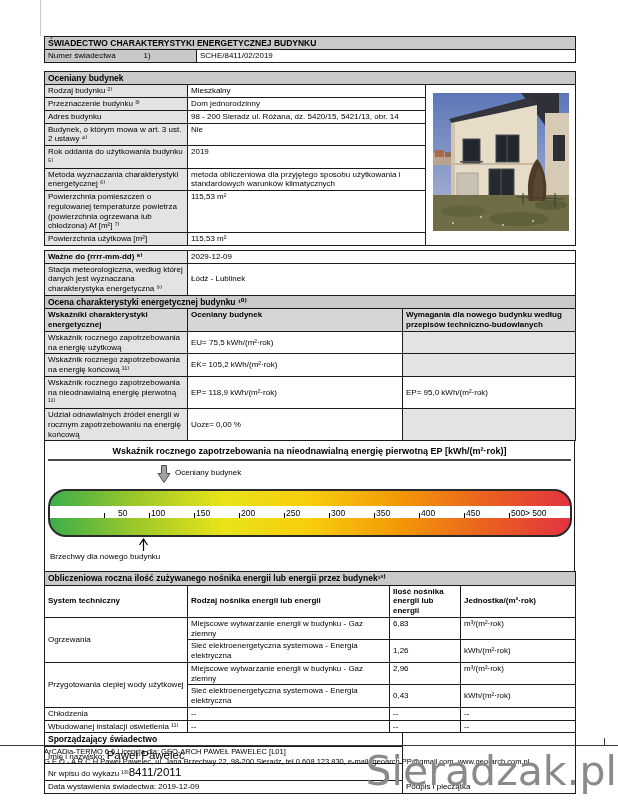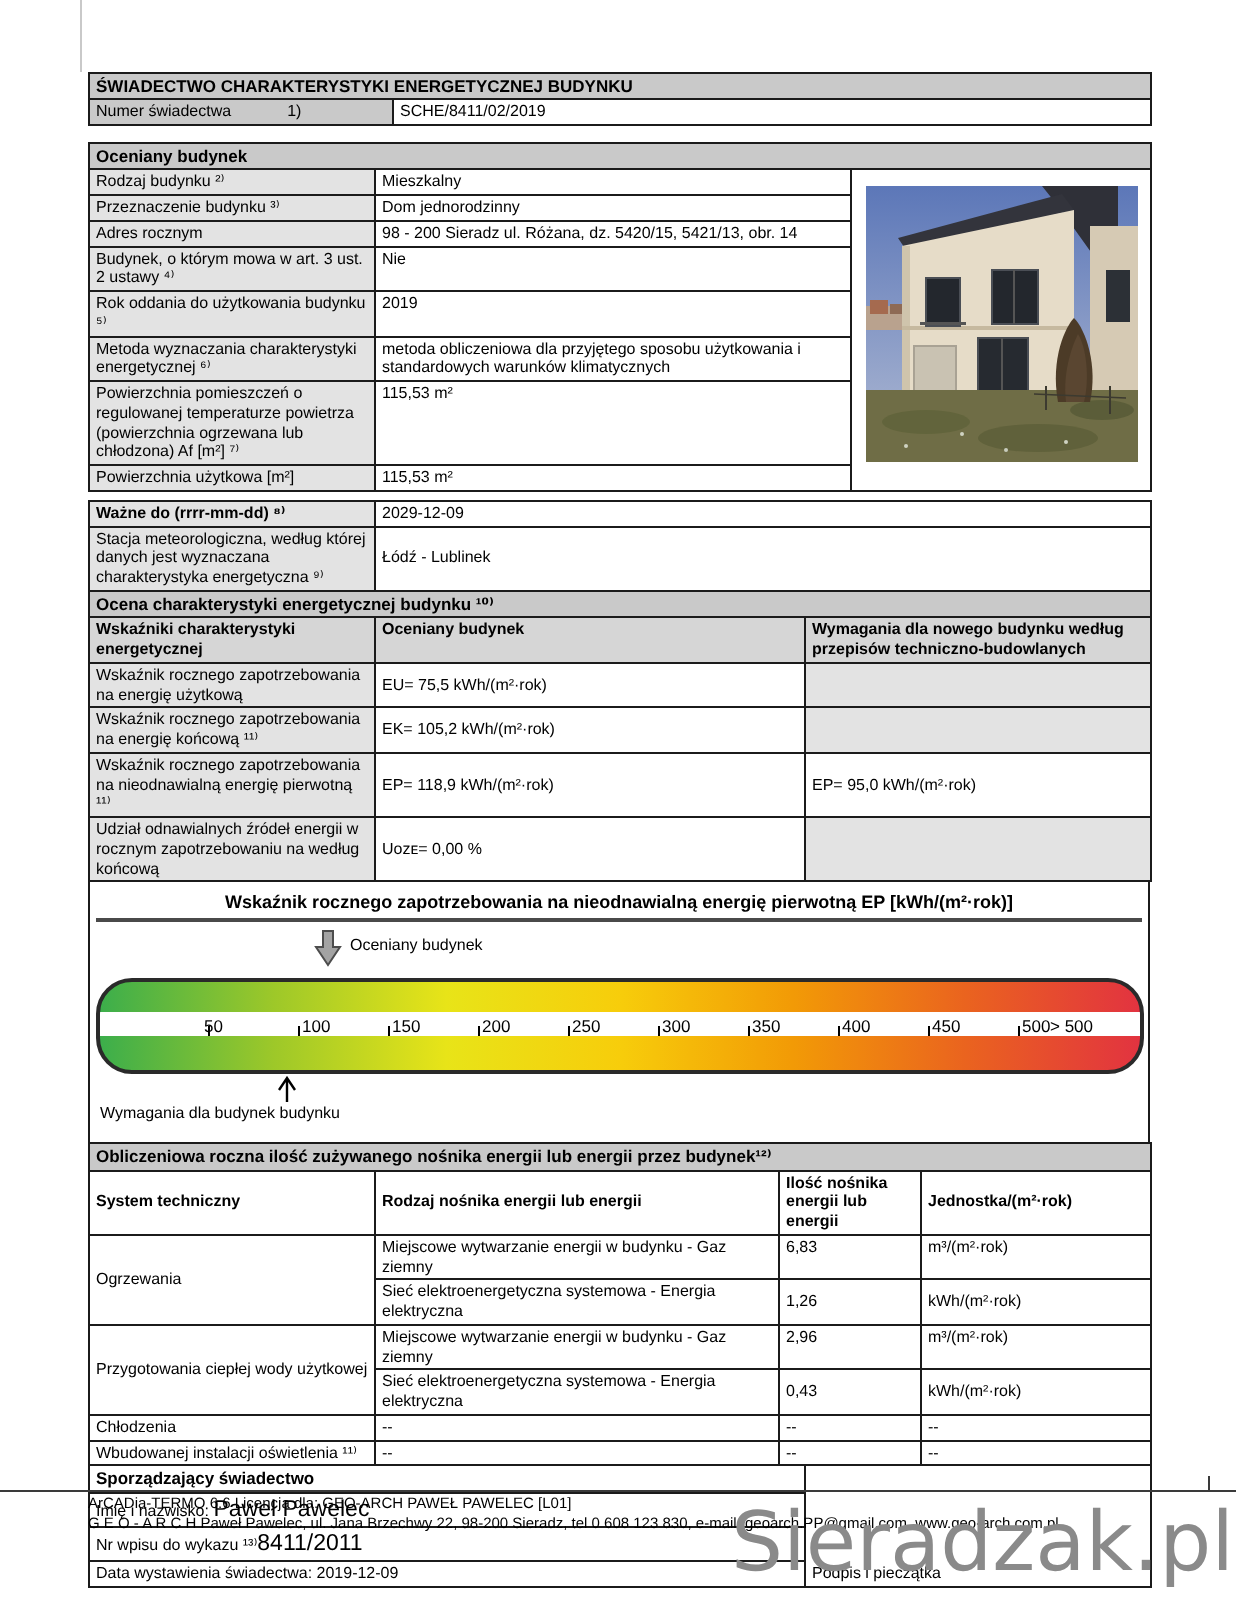--- a/index.html
+++ b/index.html
@@ -123,21 +123,21 @@
           <line x1="122" y1="100" x2="122" y2="114" stroke="#3c3a30"></line>
           <line x1="84" y1="104" x2="130" y2="106" stroke="#3c3a30" stroke-width="0.7"></line>
         </svg>
       </td>
     </tr>
     <tr>
           <td class="lbl">Przeznaczenie budynku ³⁾</td>
           <td>Dom jednorodzinny</td>
         </tr>
     <tr>
-          <td class="lbl">Adres rocznym</td>
+          <td class="lbl">Adres budynku</td>
           <td>98 - 200 Sieradz ul. Różana, dz. 5420/15, 5421/13, obr. 14</td>
         </tr>
     <tr>
           <td class="lbl">Budynek, o którym mowa w art. 3 ust. 2 ustawy ⁴⁾</td>
           <td>Nie</td>
         </tr>
     <tr>
           <td class="lbl">Rok oddania do użytkowania budynku ⁵⁾</td>
           <td>2019</td>
         </tr>
@@ -199,40 +199,40 @@
           <td class="lbl">Wskaźnik rocznego zapotrzebowania na energię końcową ¹¹⁾</td>
           <td style="vertical-align:middle">EK= 105,2 kWh/(m²·rok)</td>
           <td class="graycell"></td>
         </tr>
     <tr>
           <td class="lbl">Wskaźnik rocznego zapotrzebowania na nieodnawialną energię pierwotną ¹¹⁾</td>
           <td style="vertical-align:middle">EP= 118,9 kWh/(m²·rok)</td>
           <td style="vertical-align:middle">EP= 95,0 kWh/(m²·rok)</td>
         </tr>
     <tr>
-          <td class="lbl">Udział odnawialnych źródeł energii w rocznym zapotrzebowaniu na według końcową</td>
+          <td class="lbl">Udział odnawialnych źródeł energii w rocznym zapotrzebowaniu na energię końcową</td>
           <td style="vertical-align:middle">Uᴏᴢᴇ= 0,00 %</td>
           <td class="graycell"></td>
         </tr>
   </tbody>
     </table>
 
   <div class="ep-box">
     <div class="ep-title">Wskaźnik rocznego zapotrzebowania na nieodnawialną energię pierwotną EP [kWh/(m²·rok)]</div>
     <hr class="ep-rule">
     <div class="ep-arrow-top">
       <svg width="14" height="19" viewBox="0 0 14 19" style="left: 109.01px;">
         <path d="M4.5 0.5 h5 v8 h3.5 l-6 9 -6 -9 h3.5 z" fill="#a3a3a3" stroke="#4d4d4d" stroke-width="1"></path>
       </svg>
       <span class="ep-albl" style="left: 127.01px;">Oceniany budynek</span>
     </div>
     <div class="ep-capsule" style="background: linear-gradient(90deg, rgb(60, 174, 75), rgb(157, 200, 41), rgb(232, 228, 24), rgb(247, 205, 11), rgb(242, 154, 6), rgb(234, 99, 31), rgb(226, 51, 64));">
       <div class="ep-white">
           <div class="ep-tick" style="left: 54px;"></div>
-          <span class="ep-ticklabel" style="left: 52px;">50</span>
+          <span class="ep-ticklabel" style="left: 68px;">50</span>
           <div class="ep-tick" style="left: 99px;"></div>
           <span class="ep-ticklabel" style="left: 101px;">100</span>
           <div class="ep-tick" style="left: 144px;"></div>
           <span class="ep-ticklabel" style="left: 146px;">150</span>
           <div class="ep-tick" style="left: 189px;"></div>
           <span class="ep-ticklabel" style="left: 191px;">200</span>
           <div class="ep-tick" style="left: 234px;"></div>
           <span class="ep-ticklabel" style="left: 236px;">250</span>
           <div class="ep-tick" style="left: 279px;"></div>
           <span class="ep-ticklabel" style="left: 281px;">300</span>
@@ -244,21 +244,21 @@
           <span class="ep-ticklabel" style="left: 416px;">450</span>
           <div class="ep-tick" style="left: 459px;"></div>
           <span class="ep-ticklabel" style="left: 461px;">500</span>
           <span class="ep-ticklabel" style="left: 475px;">&gt; 500</span>
         </div>
     </div>
     <div class="ep-arrow-bottom">
       <svg width="11" height="14" viewBox="0 0 11 14" style="left: 89.5px;">
         <path d="M5.5 13 L5.5 2 M1.5 7 L5.5 1 L9.5 7" fill="none" stroke="#000" stroke-width="1.2"></path>
       </svg>
-      <span class="ep-blbl">Wymagania dla budynek budynku</span>
+      <span class="ep-blbl">Brzechwy dla nowego budynku</span>
     </div>
   </div>
 
   <table class="mt">
     <colgroup>
         <col style="width:143px">
         <col style="width:202px">
         <col style="width:71px">
         <col style="width:115px">
       </colgroup>

